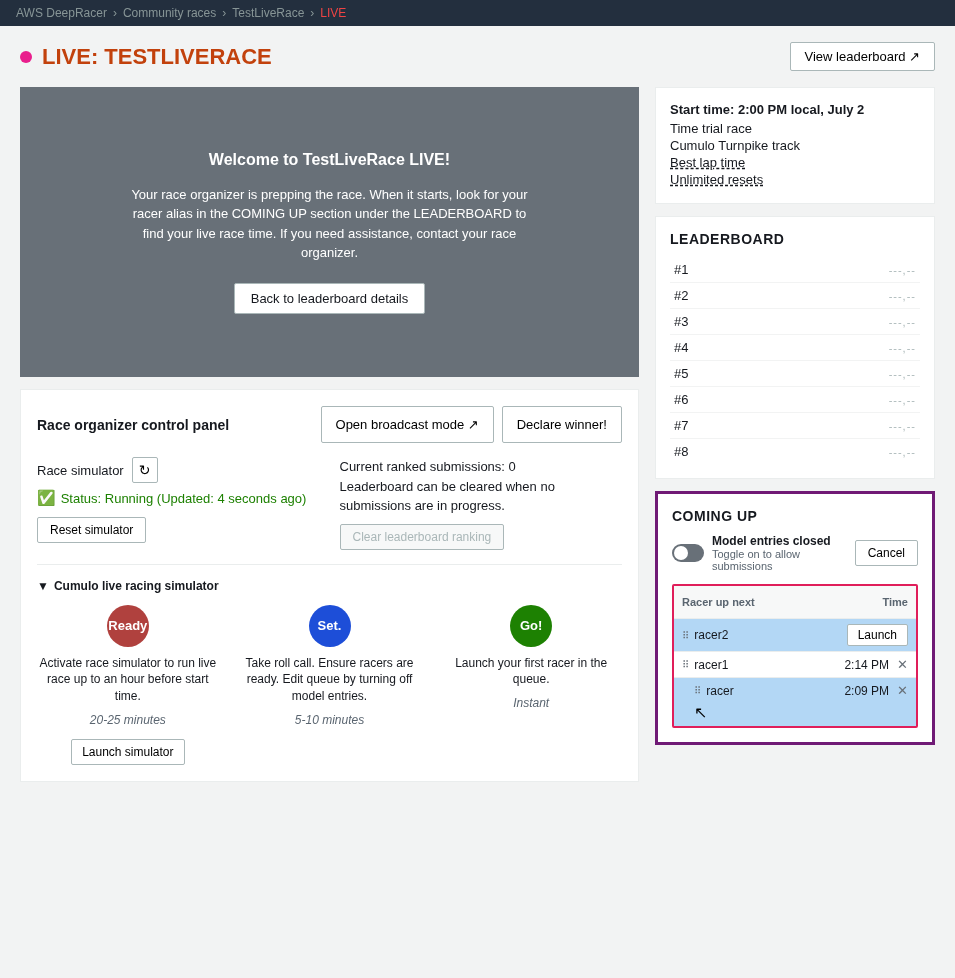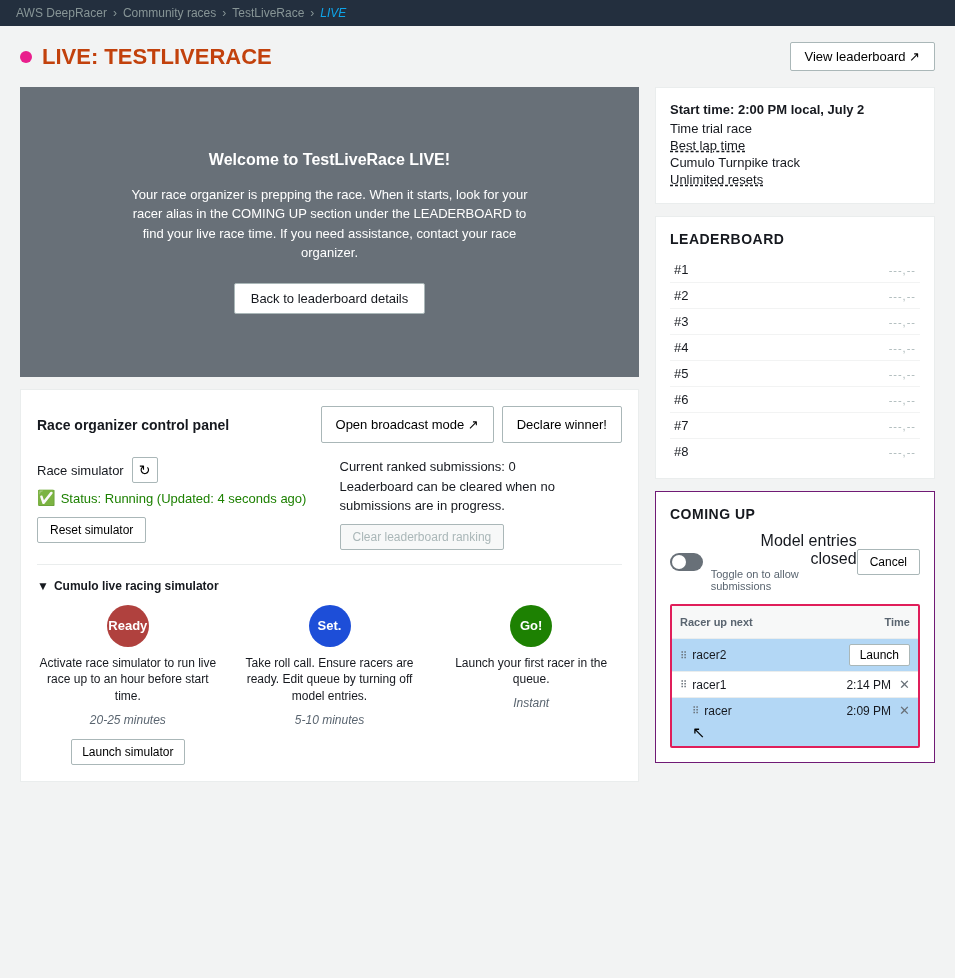--- a/index.html
+++ b/index.html
@@ -18,21 +18,21 @@
       align-items: center;
       gap: 6px;
       font-size: 12px;
       color: #fff;
     }
     .breadcrumb-bar a {
       color: #879596;
       text-decoration: none;
     }
     .breadcrumb-bar .sep { color: #879596; }
-    .breadcrumb-bar .current { color: #0ea5e9; font-style: italic; }
+    .breadcrumb-bar .current { color: #ef4444; }
     .main-content {
       padding: 16px 20px;
     }
     .page-header {
       display: flex;
       align-items: center;
       justify-content: space-between;
       margin-bottom: 16px;
     }
     .page-title-row {
@@ -307,21 +307,21 @@
       padding: 5px 4px;
       font-size: 13px;
       border-bottom: 1px solid #f2f3f3;
     }
     .lb-row:last-child { border-bottom: none; }
     .lb-rank { font-weight: 500; width: 30px; }
     .lb-dots { color: #aab7b8; font-size: 11px; letter-spacing: 1px; }
     
     .coming-up-card {
       background: #fff;
-      border: 1px solid #701a75;
+      border: 3px solid #701a75;
       padding: 14px;
     }
     .coming-up-title {
       font-weight: 700;
       font-size: 14px;
       margin-bottom: 10px;
       letter-spacing: 0.5px;
     }
     .toggle-row {
       display: flex;
@@ -346,23 +346,22 @@
       content: '';
       position: absolute;
       width: 14px;
       height: 14px;
       border-radius: 50%;
       background: #fff;
       top: 2px;
       left: 2px;
     }
     .toggle-label {
-      font-size: 16px;
-      font-weight: 400;
-      text-align: right;
+      font-size: 12px;
+      font-weight: 700;
     }
     .toggle-sublabel {
       font-size: 11px;
       color: #5a6570;
     }
     .cancel-btn {
       border: 1px solid #aab7b8;
       background: #fff;
       padding: 5px 12px;
       cursor: pointer;
@@ -516,22 +515,22 @@
           </div>
         </div>
       </div>
     </div>
 
     <div class="right-col">
 
       <div class="race-info-card">
         <div class="start-time">Start time: 2:00 PM local, July 2</div>
         <div class="info-line">Time trial race</div>
+        <div class="info-line">Cumulo Turnpike track</div>
         <div class="info-line underline">Best lap time</div>
-        <div class="info-line">Cumulo Turnpike track</div>
         <div class="info-line underline">Unlimited resets</div>
       </div>
 
       <div class="leaderboard-card">
         <div class="leaderboard-title">LEADERBOARD</div>
         <div>
           <div class="lb-row">
             <span class="lb-rank">#1</span>
             <span class="lb-dots">---,--</span>
           </div>

